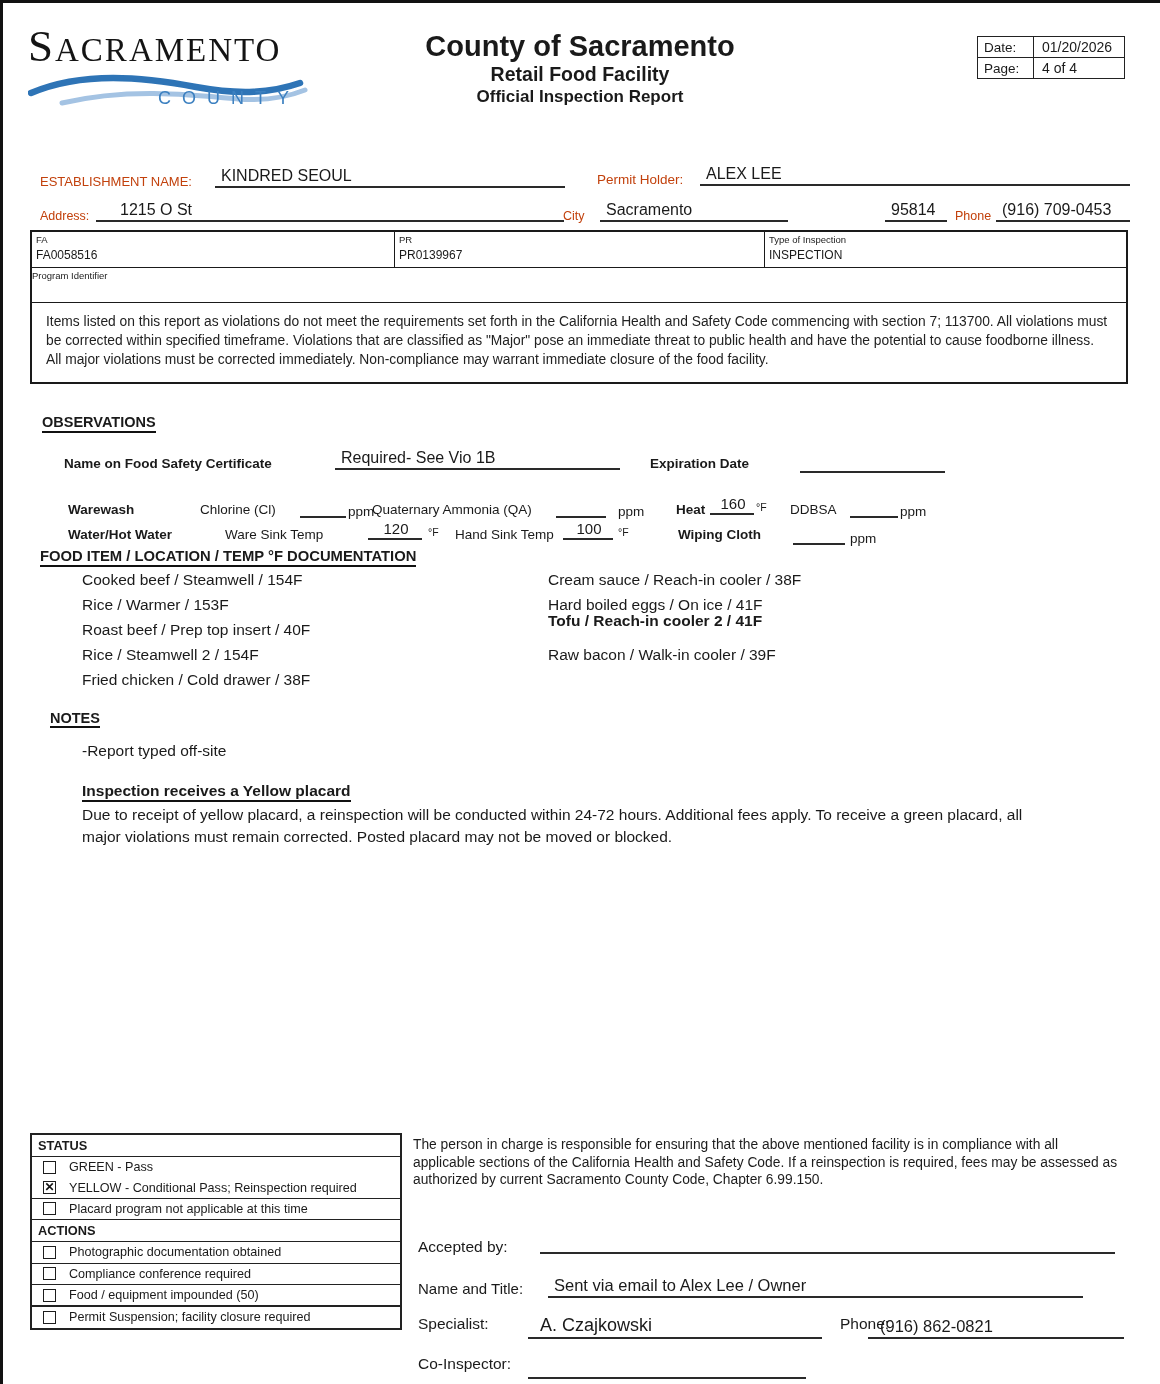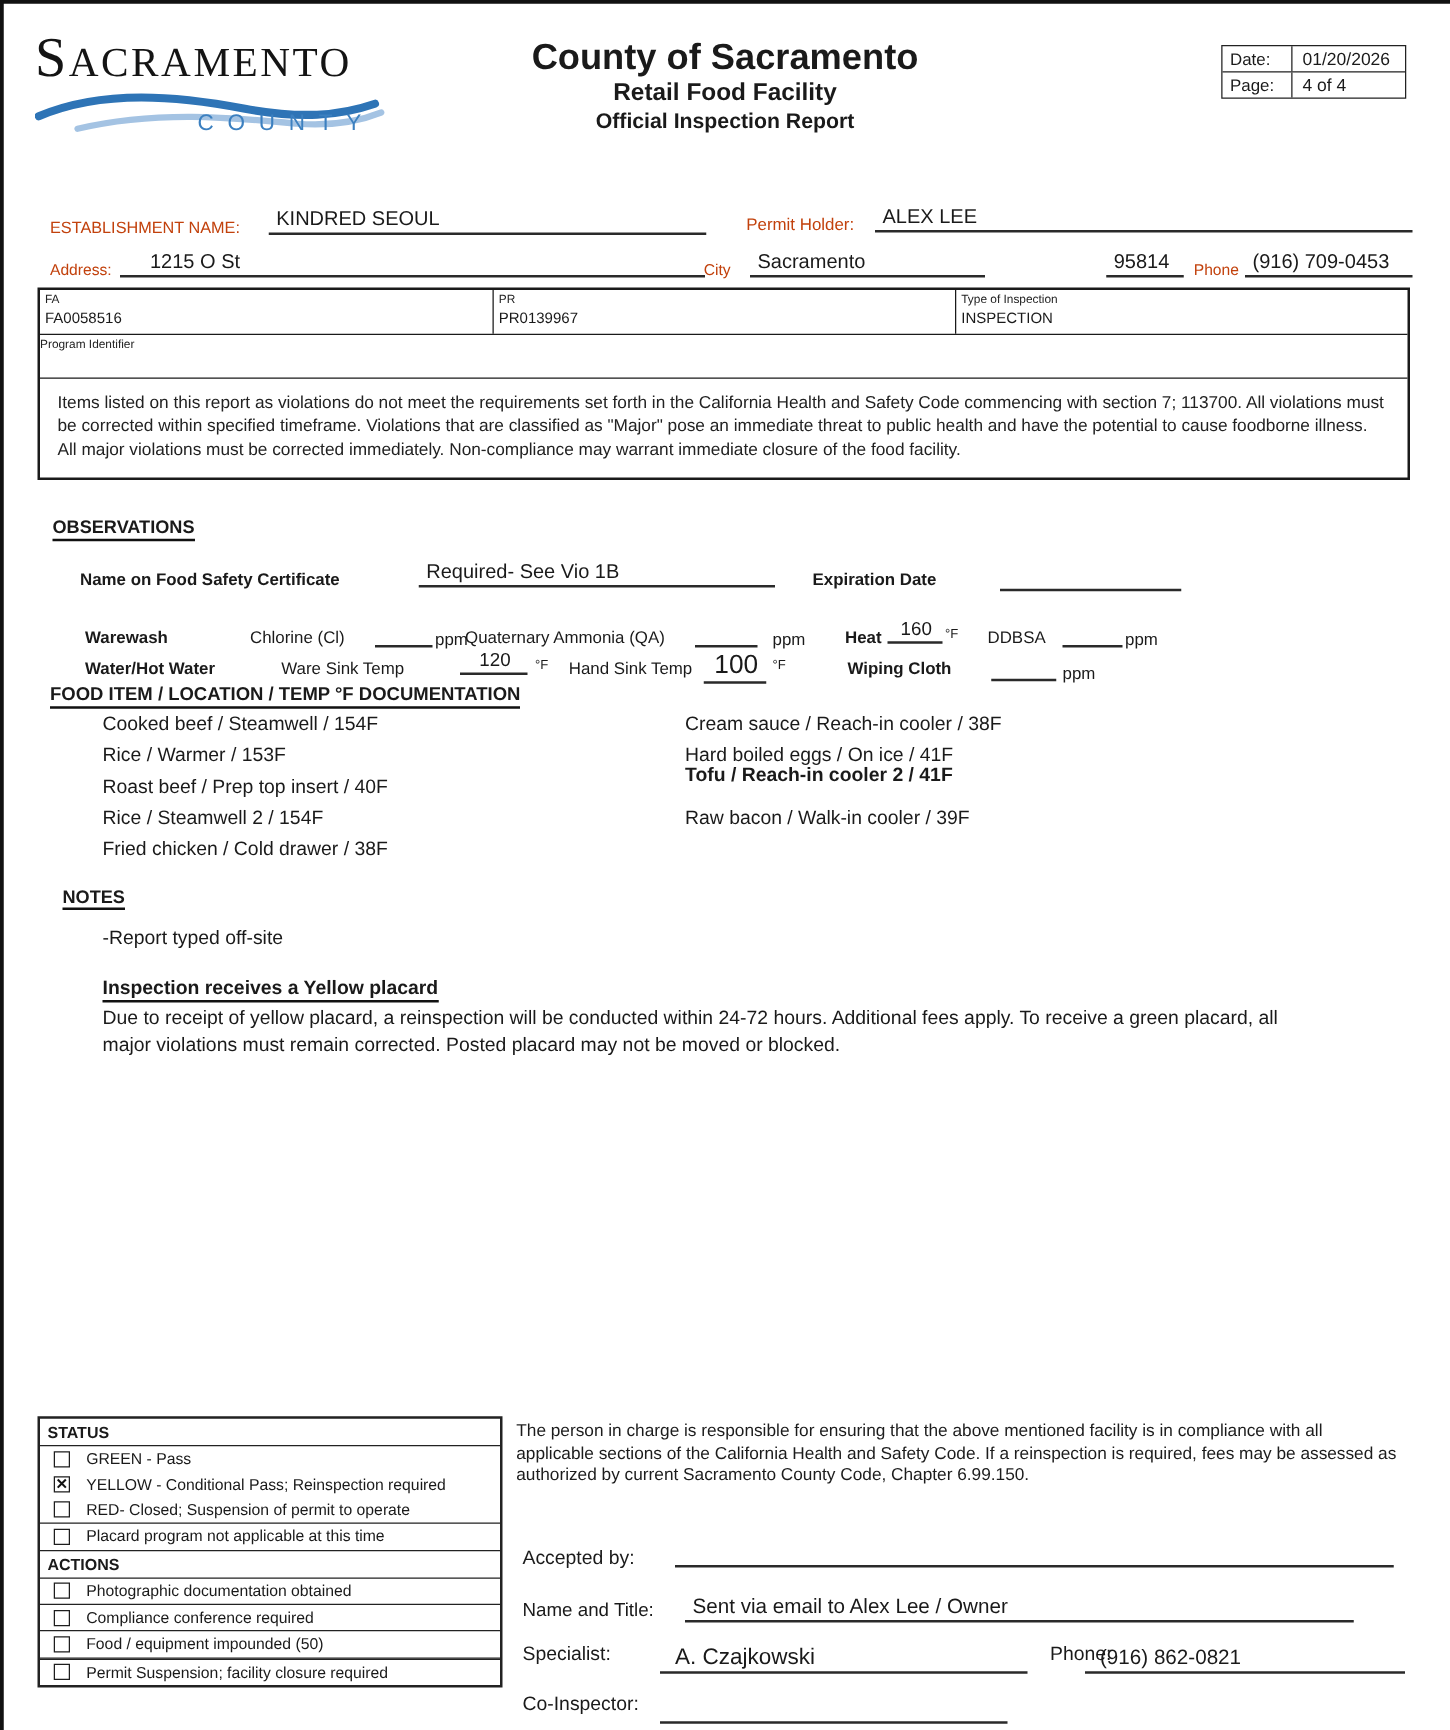--- a/index.html
+++ b/index.html
@@ -155,21 +155,21 @@
   <span class="abs tiny" style="left:756px;top:501px;">°F</span>
   <span class="abs sm" style="left:790px;top:502px;">DDBSA</span>
   <span class="abs blank" style="left:850px;top:504px;width:48px;height:12px;"></span>
   <span class="abs sm" style="left:900px;top:504px;">ppm</span>
 
   <span class="abs blbl" style="left:68px;top:527px;">Water/Hot Water</span>
   <span class="abs sm" style="left:225px;top:527px;">Ware Sink Temp</span>
   <span class="abs fill" style="left:368px;top:520px;min-width:44px;font-size:15px;text-align:center;">120</span>
   <span class="abs tiny" style="left:428px;top:526px;">°F</span>
   <span class="abs sm" style="left:455px;top:527px;">Hand Sink Temp</span>
-  <span class="abs fill" style="left:563px;top:520px;min-width:40px;font-size:21px;text-align:center;">100</span>
+  <span class="abs fill" style="left:563px;top:520px;min-width:40px;font-size:15px;text-align:center;">100</span>
   <span class="abs tiny" style="left:618px;top:526px;">°F</span>
   <span class="abs blbl" style="left:678px;top:527px;">Wiping Cloth</span>
   <span class="abs blank" style="left:793px;top:531px;width:52px;height:12px;"></span>
   <span class="abs sm" style="left:850px;top:531px;">ppm</span>
 
   <span class="abs sechead" style="left:40px;top:548px;font-size:14.8px;">FOOD ITEM / LOCATION / TEMP °F DOCUMENTATION</span>
   <span class="abs fooditem" style="left:82px;top:571px;">Cooked beef / Steamwell / 154F</span>
   <span class="abs fooditem" style="left:82px;top:596px;">Rice / Warmer / 153F</span>
   <span class="abs fooditem" style="left:82px;top:621px;">Roast beef / Prep top insert / 40F</span>
   <span class="abs fooditem" style="left:82px;top:646px;">Rice / Steamwell 2 / 154F</span>
@@ -188,24 +188,20 @@
     <div class="shdr">STATUS</div>
     <div class="sep"></div>
     <div class="srow">
       <span class="cb" data-checked="false"></span>
       <span>GREEN - Pass</span>
     </div>
     <div class="srow">
       <span class="cb" data-checked="true"></span>
       <span>YELLOW - Conditional Pass; Reinspection required</span>
     </div>
-    <div class="srow">
-      <span class="cb" data-checked="false"></span>
-      <span>RED- Closed; Suspension of permit to operate</span>
-    </div>
     <div class="sep"></div>
     <div class="srow">
       <span class="cb" data-checked="false"></span>
       <span>Placard program not applicable at this time</span>
     </div>
     <div class="sep"></div>
     <div class="shdr">ACTIONS</div>
     <div class="sep"></div>
     <div class="srow">
       <span class="cb" data-checked="false"></span>

